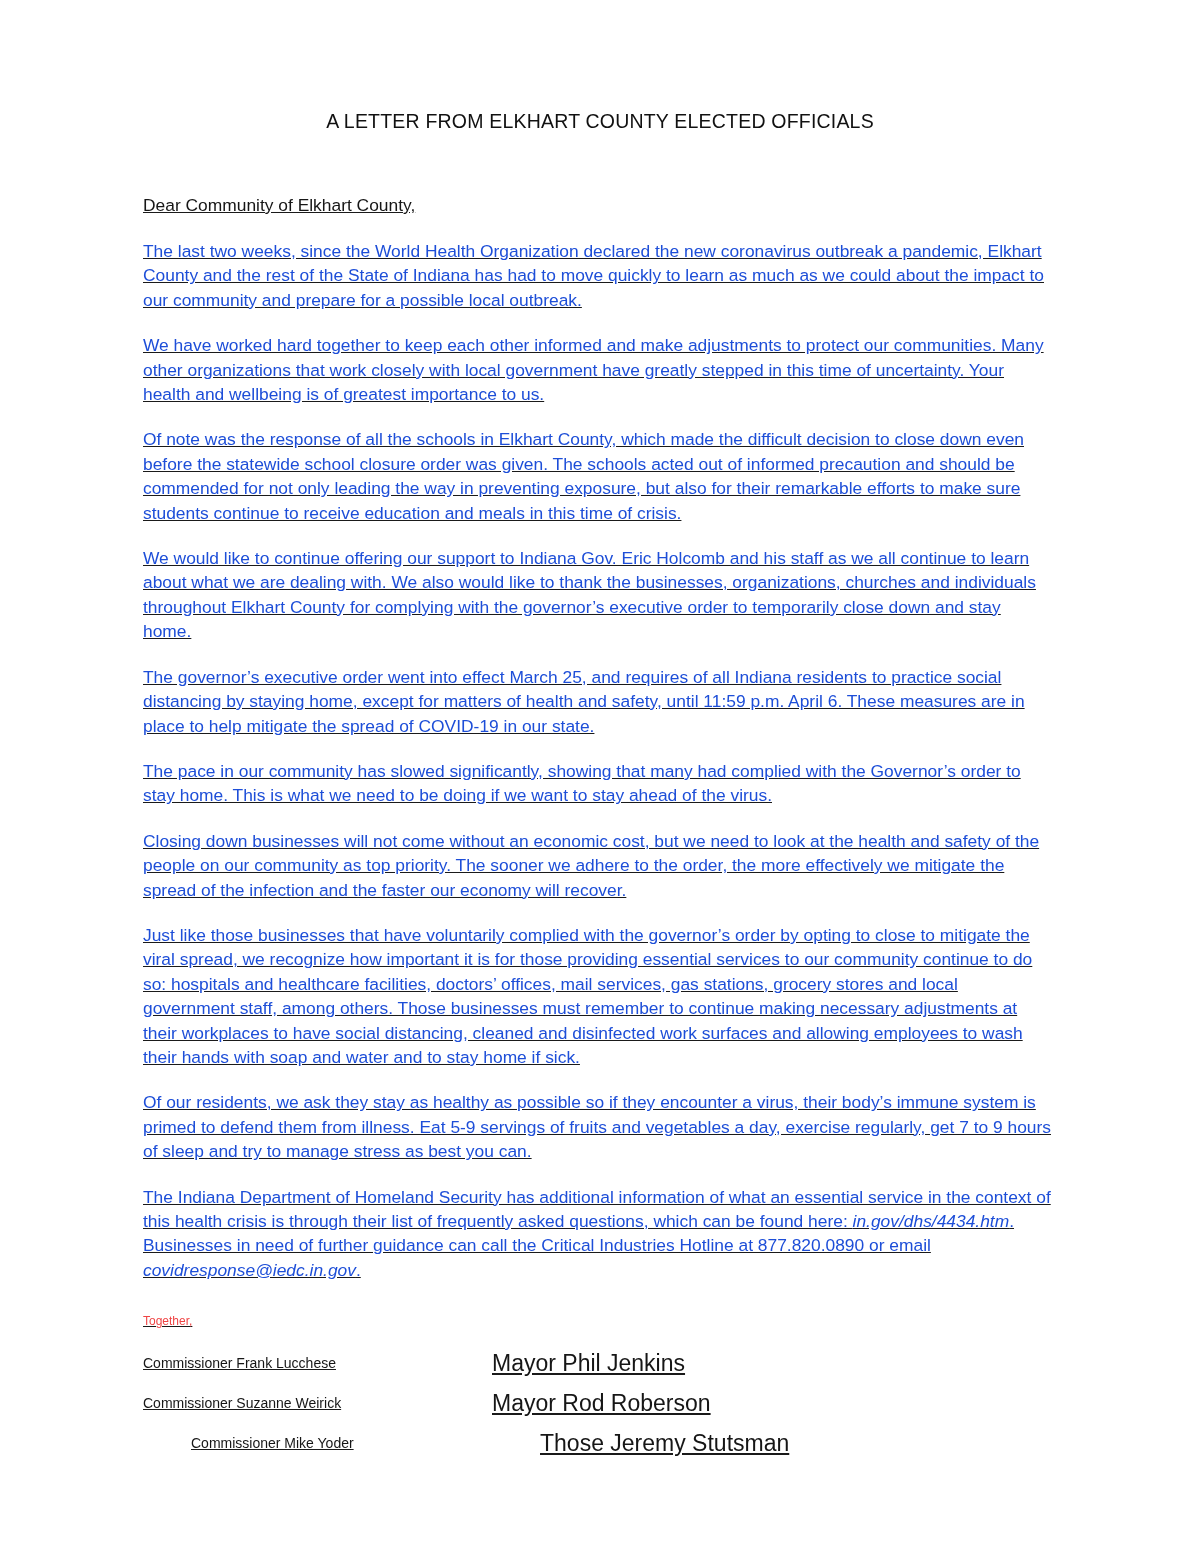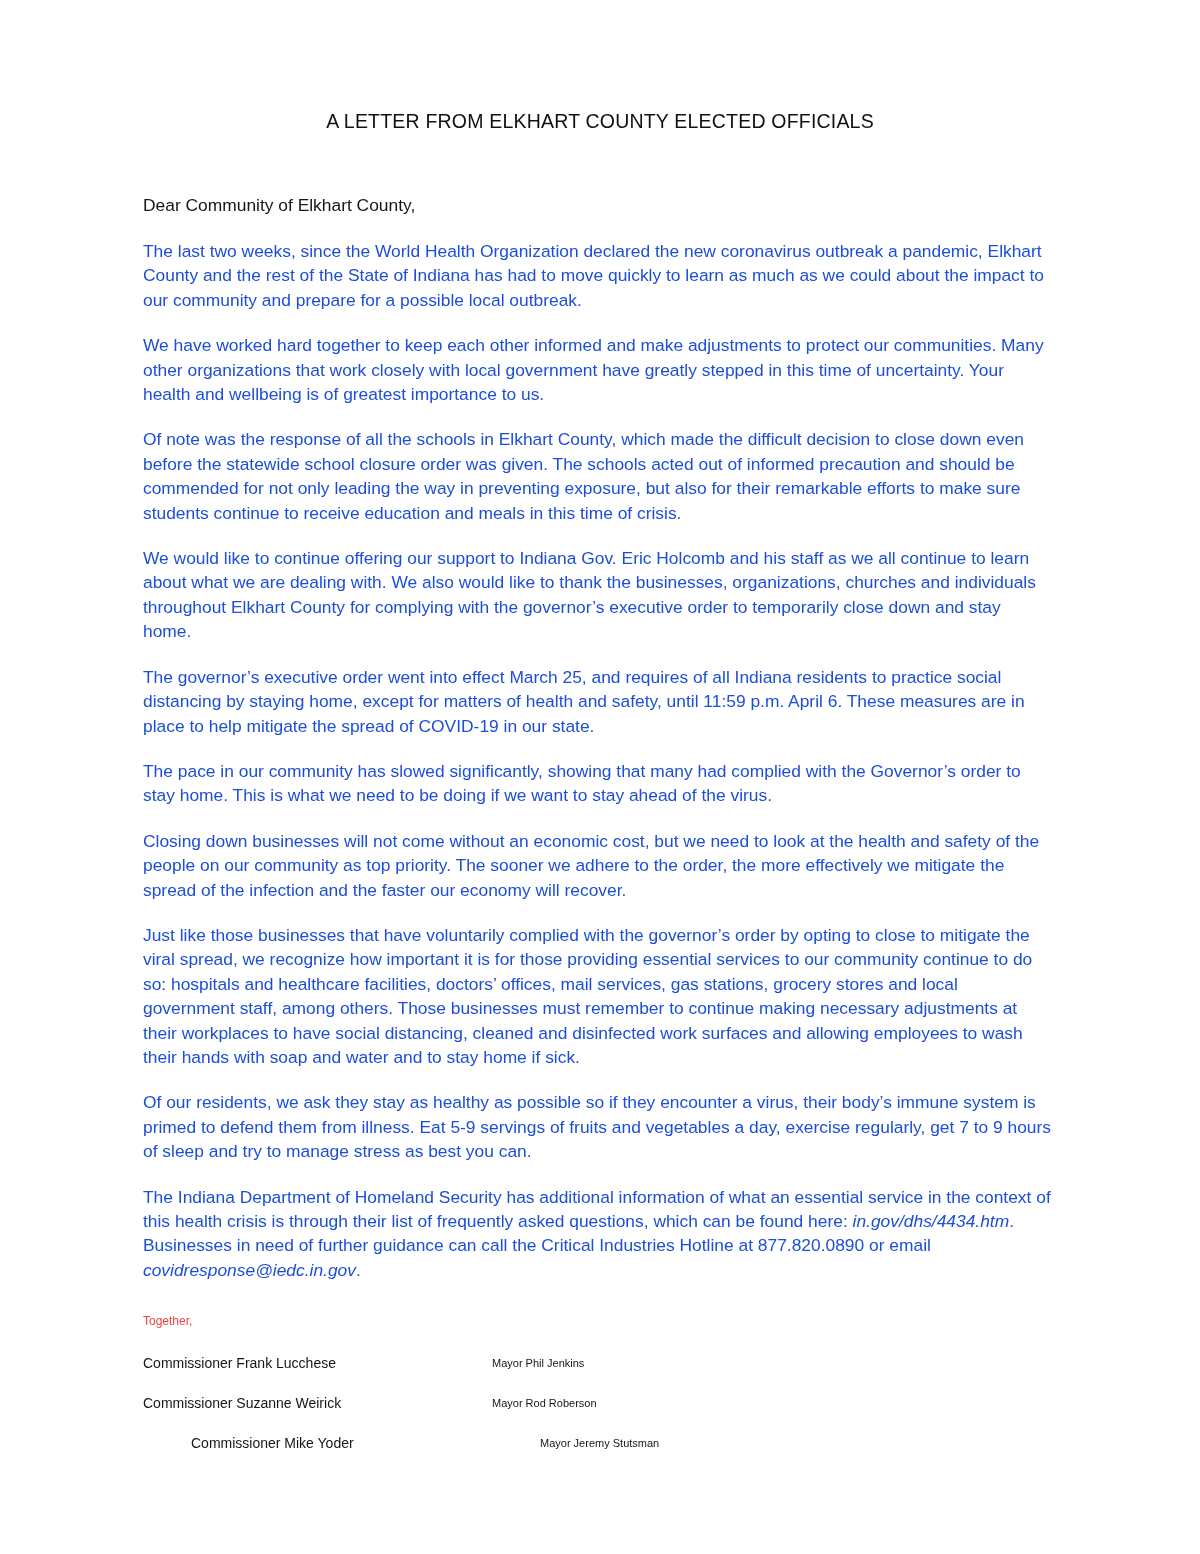--- a/index.html
+++ b/index.html
@@ -30,20 +30,21 @@
     font-size: 19.5px;
     font-weight: 400;
     letter-spacing: 0.2px;
     color: #111111;
   }
   .letter-body {
     position: absolute;
     top: 193px;
     left: 143px;
     width: 908px;
+    text-decoration: underline;
   }
   .salutation {
     font-size: 17.4px;
     line-height: 24px;
     color: #161616;
     margin: 0 0 22px 0;
   }
   .para {
     font-size: 17.4px;
     line-height: 24.4px;
@@ -76,21 +77,21 @@
     margin-left: 48px;
   }
   .sig-commissioner {
     width: 349px;
     flex: 0 0 349px;
     font-size: 14px;
     line-height: 24px;
     color: #161616;
   }
   .sig-mayor {
-    font-size: 11px;
+    font-size: 23px;
     line-height: 24px;
     color: #161616;
   }
 </style>
 </head>
 <body>
 
 <div class="page">
 
   <div class="doc-heading">A LETTER FROM ELKHART COUNTY ELECTED OFFICIALS</div>
@@ -120,18 +121,18 @@
         <div class="sig-mayor">Mayor Phil Jenkins</div>
       </div>
 
       <div class="sig-row">
         <div class="sig-commissioner">Commissioner Suzanne Weirick</div>
         <div class="sig-mayor">Mayor Rod Roberson</div>
       </div>
 
       <div class="sig-row">
         <div class="sig-commissioner">Commissioner Mike Yoder</div>
-        <div class="sig-mayor">Mayor Jeremy Stutsman</div>
+        <div class="sig-mayor">Those Jeremy Stutsman</div>
       </div>
 
     </div>
   </div>
 </div>
 
 </body></html>

